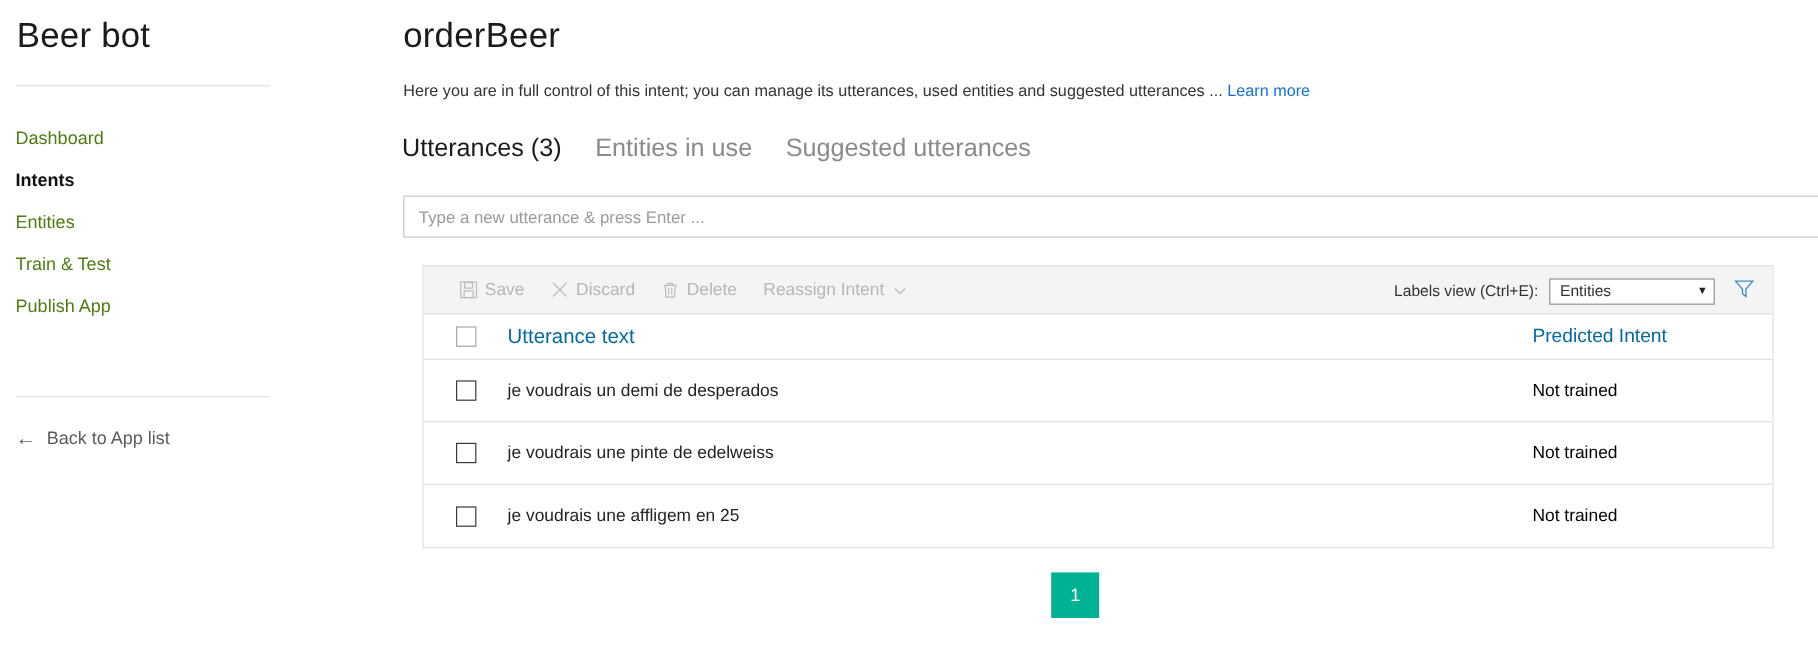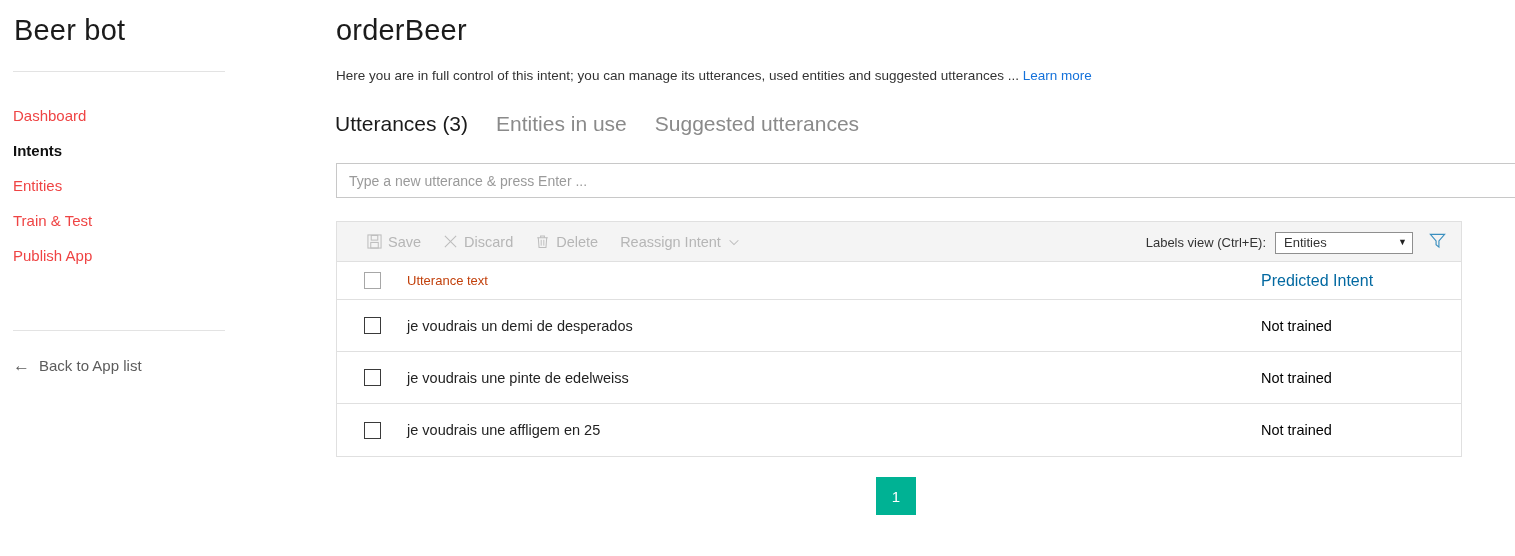--- a/index.html
+++ b/index.html
@@ -24,21 +24,21 @@
     letter-spacing: .2px; white-space: nowrap;
   }
   .side-rule {
     position: absolute; left: 13px; width: 212px;
     height: 1px; background: #e3e3e3;
   }
   .rule-top { top: 71px; }
   .rule-bottom { top: 330px; }
   .nav { position: absolute; left: 13px; top: 98px; width: 250px; }
   .nav-item {
-    font-size: 15px; color: #ef4444; line-height: 35px;
+    font-size: 15px; color: #4d7c0f; line-height: 35px;
     white-space: nowrap; cursor: pointer;
   }
   .nav-item.active { color: #111111; font-weight: bold; }
   .back-link {
     position: absolute; left: 13px; top: 357px;
     font-size: 15px; color: #5c5c5c; white-space: nowrap;
     cursor: pointer; display: flex; align-items: center; gap: 9px;
   }
   .arrow-left { font-size: 17px; color: #5c5c5c; line-height: 1; }
 
@@ -77,21 +77,21 @@
     font-family: "Liberation Sans", sans-serif; background: transparent;
   }
   .new-utterance input::placeholder { color: #9a9a9a; }
   .clear-x {
     width: 44px; height: 33px; display: flex;
     align-items: center; justify-content: center; cursor: pointer;
   }
 
   
   .grid {
-    position: absolute; left: 1px; top: 221px;
+    position: absolute; left: 17px; top: 221px;
     width: 1126px; border: 1px solid #e0e0e0;
     border-top: none; background: #fff;
   }
   .toolbar {
     height: 41px; background: #f4f4f4;
     border-top: 1px solid #e0e0e0; border-bottom: 1px solid #e0e0e0;
     display: flex; align-items: center; position: relative;
   }
   .tb-left { display: flex; align-items: center; padding-left: 30px; gap: 22px; }
   .tb-btn {
@@ -127,21 +127,21 @@
     border-bottom: 1px solid #e0e0e0; position: relative;
   }
   .grow:last-child { border-bottom: none; }
   .cb-cell { width: 70px; display: flex; justify-content: center; }
   .cb {
     width: 17px; height: 17px; border: 1px solid #3a3a3a;
     background: #fff; cursor: pointer;
   }
   .cb.light { border-color: #a7a7a7; }
   .col-utt { flex: 1; }
-  .hd-txt { font-size: 13px; color: #c2410c; }
+  .hd-txt { font-size: 17px; color: #0369a1; }
   .utt-txt { font-size: 14.5px; color: #232323; }
   .col-pred { width: 200px; }
   .pred-hd { font-size: 16px; color: #0369a1; }
   .pred-val { font-size: 14.5px; color: #000000; }
 
   .pager {
     position: absolute; left: 541px; top: 477px;
     width: 40px; height: 38px; background: #00b294;
     display: flex; align-items: center; justify-content: center;
     color: #ffffff; font-size: 15px; cursor: pointer;

